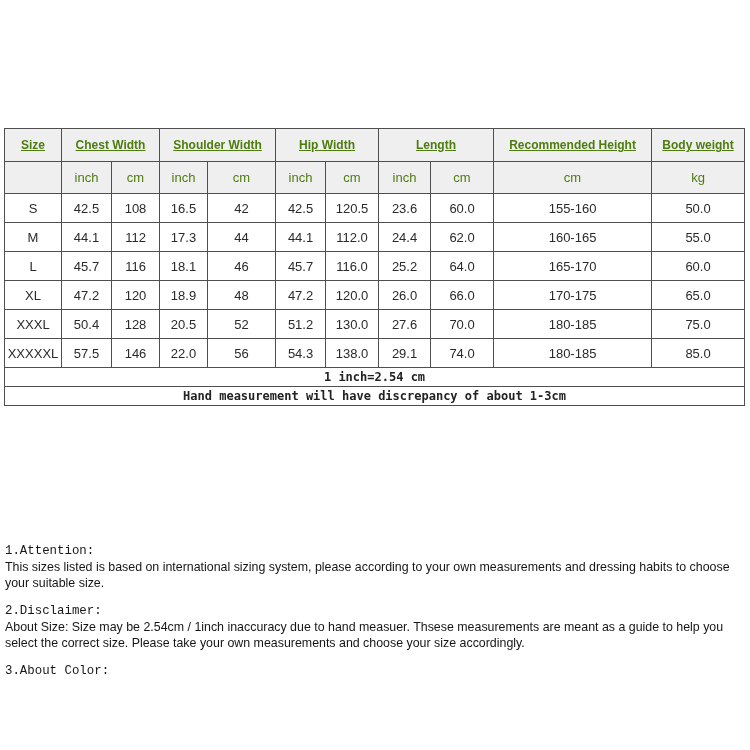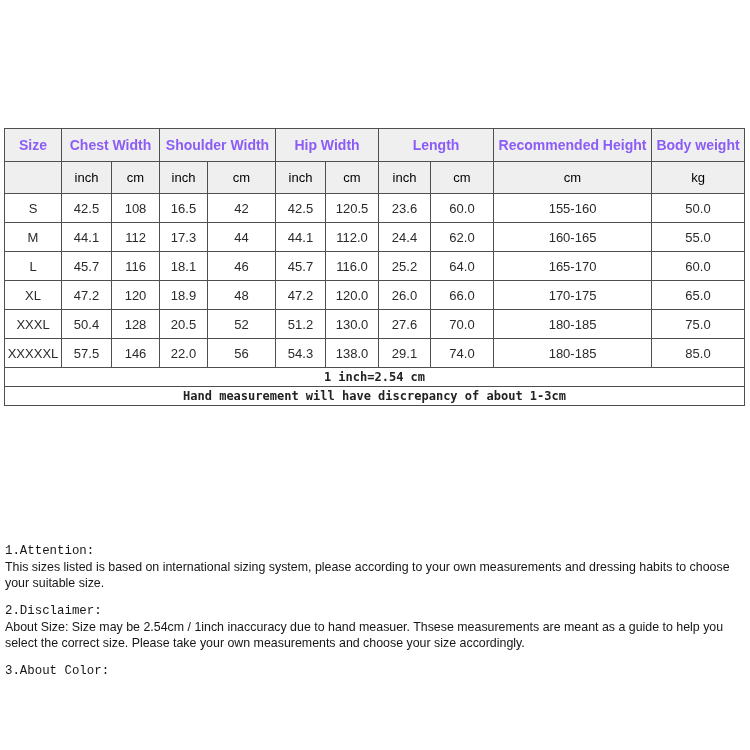--- a/index.html
+++ b/index.html
@@ -29,30 +29,31 @@
     border: 1px solid #4f4f4f;
     text-align: center;
     vertical-align: middle;
     overflow: hidden;
     white-space: nowrap;
     padding: 0;
   }
   tr.group-header th {
     height: 32px;
     background: #efefef;
-    font-size: 14px;
+    font-size: 12px;
     font-weight: bold;
-    color: #8b5cf6;
+    color: #4d7c0f;
+    text-decoration: underline;
   }
   tr.unit-header td {
     height: 31px;
     background: #efefef;
     font-size: 13px;
     font-weight: normal;
-    color: #000000;
+    color: #4d7c0f;
   }
   tbody.data-rows td {
     height: 28px;
     background: #ffffff;
     font-size: 13px;
     color: #2a2a2a;
   }
   tr.footnote-row td {
     height: 18px;
     background: #ffffff;

